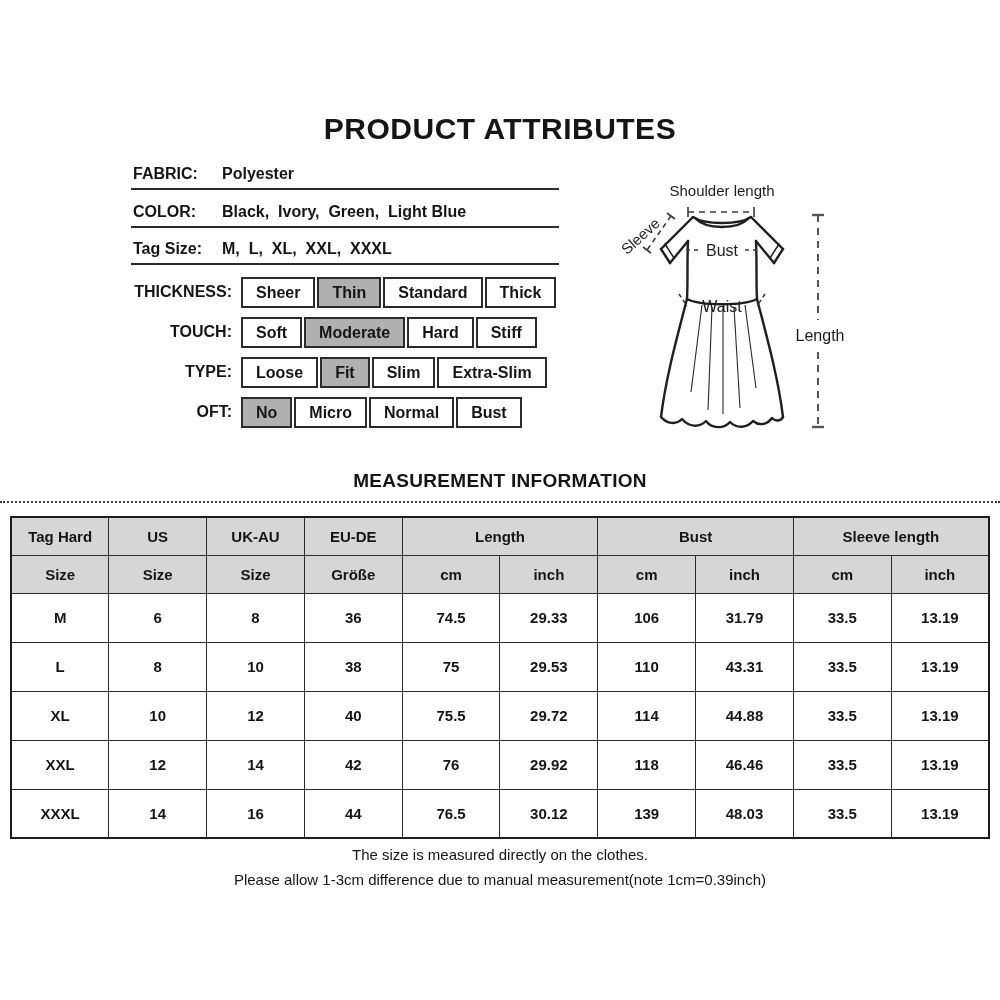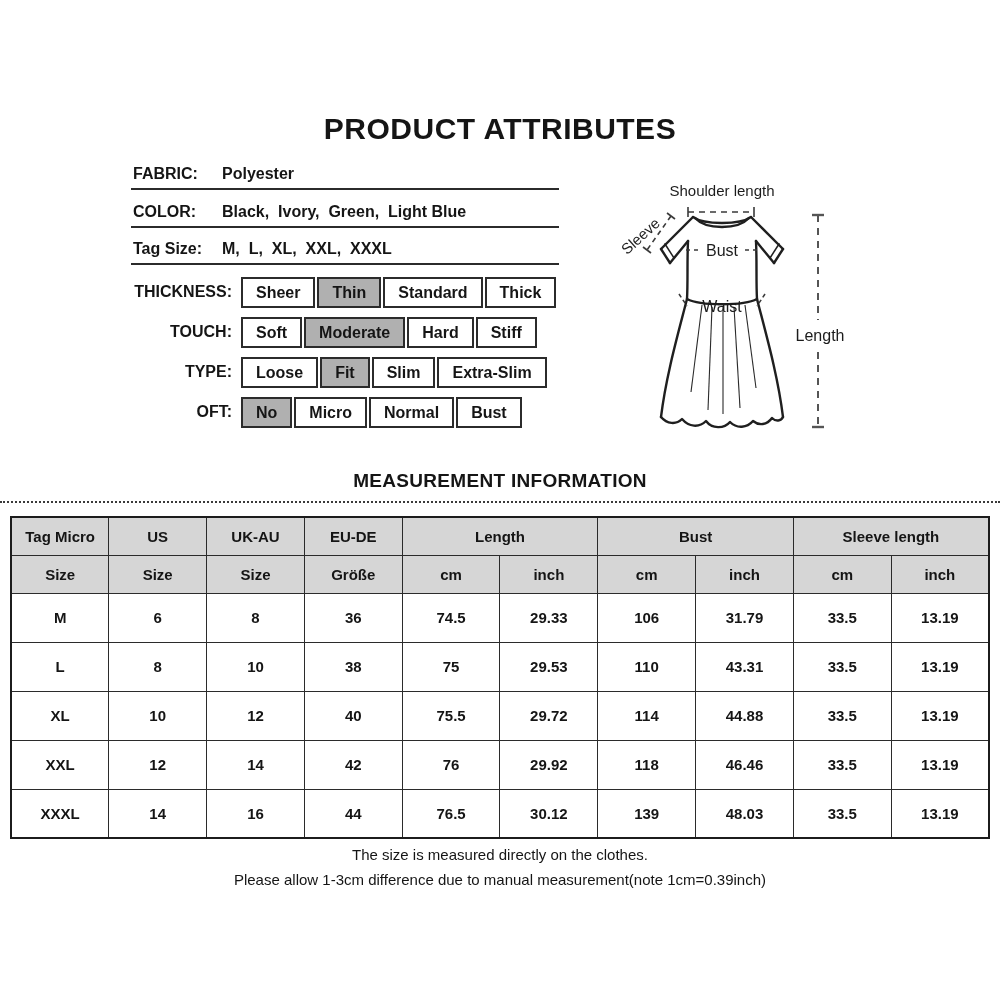--- a/index.html
+++ b/index.html
@@ -181,21 +181,21 @@
     <text x="122" y="152" text-anchor="middle" font-size="16">Waist</text>
     <text x="220" y="181" text-anchor="middle" font-size="16">Length</text>
   </svg>
 
   <div class="m-title">MEASUREMENT INFORMATION</div>
   <div class="dotline"></div>
 
   <table class="meas">
     <thead>
       <tr>
-        <th>Tag Micro</th>
+        <th>Tag Hard</th>
         <th>US</th>
         <th>UK-AU</th>
         <th>EU-DE</th>
         <th colspan="2">Length</th>
         <th colspan="2">Bust</th>
         <th colspan="2">Sleeve length</th>
       </tr>
       <tr>
         <th>Size</th>
         <th>Size</th>

